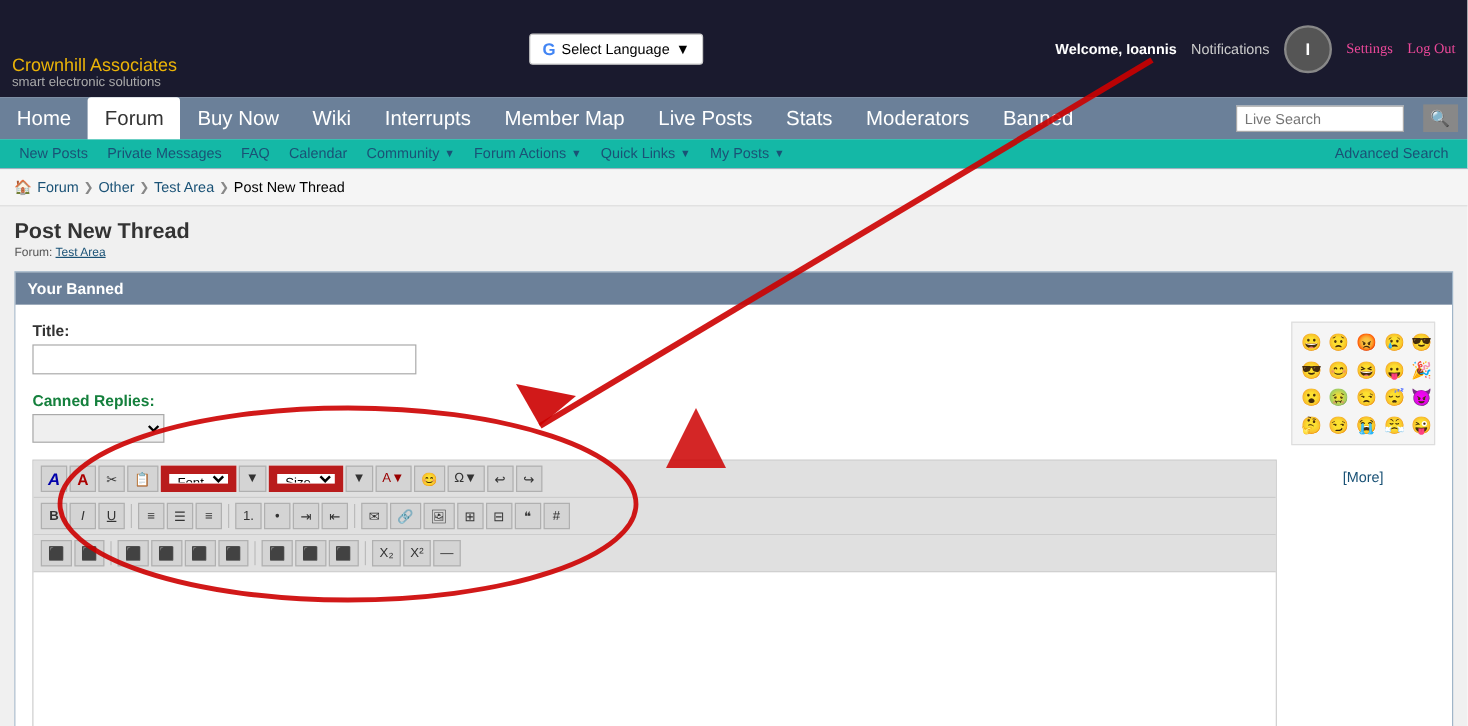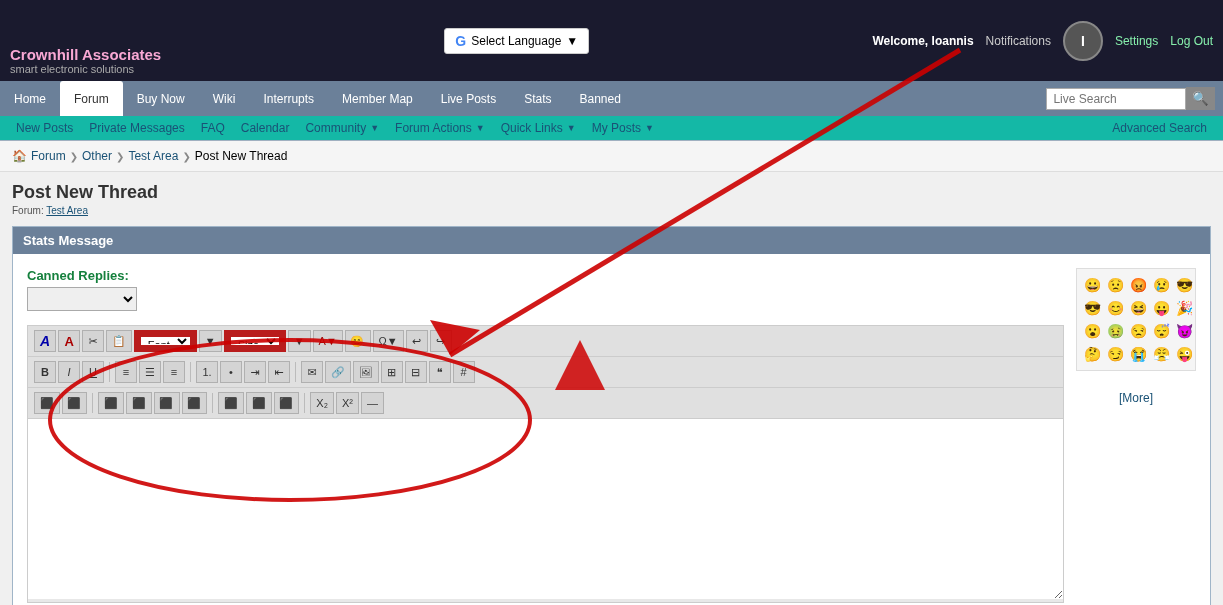--- a/index.html
+++ b/index.html
@@ -1,36 +1,36 @@
 <!DOCTYPE html>
 <html><head>
   <meta charset="utf-8">
   <style>
     * { box-sizing: border-box; margin: 0; padding: 0; }
     body { font-family: Arial, Helvetica, sans-serif; font-size: 13px; background: #f0f0f0; }
 
     
     #header { background: #1a1a2e; padding: 6px 10px; display: flex; align-items: center; justify-content: space-between; }
-    #header-left .site-name { color: #f9a8d4; font-size: 15px; font-weight: bold; margin-top: 40px; }
+    #header-left .site-name { color: #eab308; font-size: 15px; font-weight: normal; margin-top: 40px; }
     #header-left .tagline { color: #aaa; font-size: 11px; }
     #header-center { display: flex; align-items: center; gap: 8px; }
     #header-right { display: flex; align-items: center; gap: 12px; font-size: 12px; color: #ccc; }
-    #header-right a { color: #86efac; text-decoration: none; }
+    #header-right a { color: #ec4899; text-decoration: none; font-family: Liberation Serif, serif; }
     .welcome-text { color: #ccc; font-size: 12px; }
     .welcome-text span { color: #fff; font-weight: bold; }
 
     
     .translate-btn { background: #fff; border: 1px solid #ccc; border-radius: 3px; padding: 4px 10px; display: flex; align-items: center; gap: 5px; cursor: pointer; font-size: 12px; }
     .g-logo { color: #4285f4; font-weight: bold; font-size: 14px; }
 
     
     #main-nav { background: #6b8099; display: flex; align-items: stretch; padding: 0; }
-    #main-nav a, #main-nav .nav-item { color: #fff; text-decoration: none; padding: 0 14px; font-size: 12px; display: flex; align-items: center; cursor: pointer; white-space: nowrap; }
+    #main-nav a, #main-nav .nav-item { color: #fff; text-decoration: none; padding: 0 14px; font-size: 17px; display: flex; align-items: center; cursor: pointer; white-space: nowrap; }
     #main-nav .active { background: #fff; color: #333; border-radius: 3px 3px 0 0; }
-    .search-wrap { margin-left: auto; display: flex; align-items: center; gap: 0; padding: 6px 8px; }
+    .search-wrap { margin-left: auto; display: flex; align-items: center; gap: 16px; padding: 6px 8px; }
     .search-input { border: 1px solid #aaa; padding: 3px 6px; font-size: 12px; width: 140px; }
     .search-icon-btn { background: #888; border: none; color: #fff; padding: 4px 6px; cursor: pointer; }
 
     
     #sub-nav { background: #14b8a6; display: flex; align-items: center; padding: 0 8px; border-bottom: 1px solid #a0b0c0; }
     #sub-nav a, #sub-nav .sub-item { color: #1a5276; text-decoration: none; padding: 5px 8px; font-size: 12px; cursor: pointer; white-space: nowrap; display: flex; align-items: center; gap: 2px; }
     .sub-nav-right { margin-left: auto; }
     .sub-nav-right a { color: #1a5276; text-decoration: none; font-size: 12px; }
 
     
@@ -106,20 +106,21 @@
 
 <div id="main-nav">
   <a href="#" class="">Home</a>
   <a href="#" class="active">Forum</a>
   <a href="#">Buy Now</a>
   <a href="#">Wiki</a>
   <a href="#">Interrupts</a>
   <a href="#">Member Map</a>
   <a href="#">Live Posts</a>
   <a href="#">Stats</a>
+  <a href="#">Moderators</a>
   <a href="#">Banned</a>
   <div class="search-wrap">
     <input type="text" class="search-input" placeholder="Live Search" style="">
     <button class="search-icon-btn">🔍</button>
   </div>
 </div>
 
 <div id="sub-nav">
   <a href="#">New Posts</a>
   <a href="#">Private Messages</a>
@@ -145,26 +146,30 @@
   <span>Post New Thread</span>
 </div>
 
 <div id="content">
   <div class="post-title">Post New Thread</div>
   <div class="forum-label">
     <span>Forum:</span> <a href="#">Test Area</a>
   </div>
 
   <div class="message-box">
-    <div class="message-box-header">Stats Message</div>
+    <div class="message-box-header">Your Banned</div>
     <div class="message-box-body">
 
       <div class="main-layout">
         <div class="main-col">
 
+          <div class="field-row">
+            <div class="field-label">Title:</div>
+            <input type="text" class="title-input" style="">
+          </div>
 
           <div class="field-row">
             <div class="canned-label">Canned Replies:</div>
             <select class="canned-select">
               <option value=""></option>
             </select>
           </div>
 
           <div class="editor-wrap">
             

